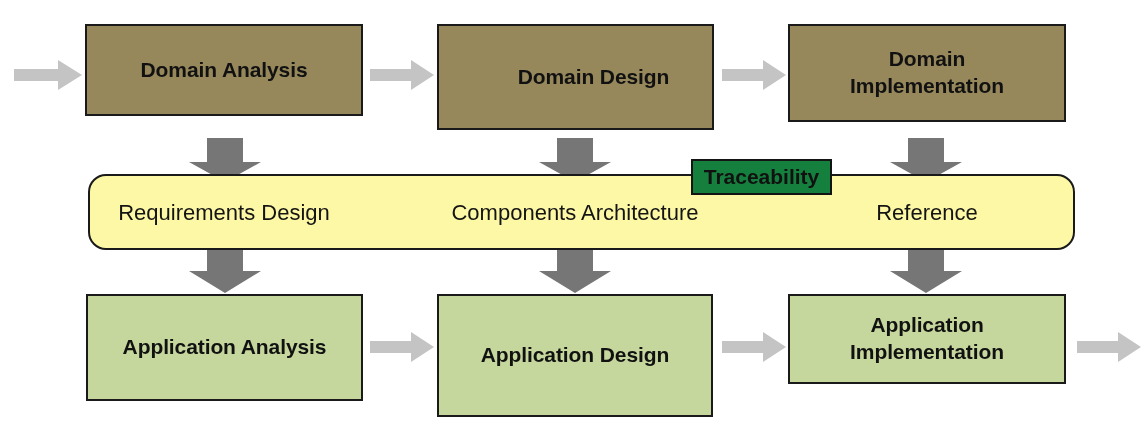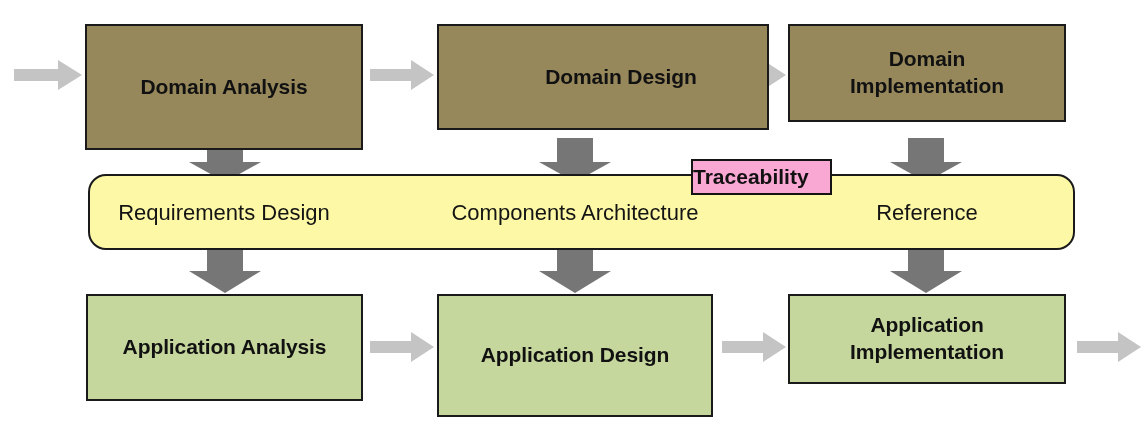--- a/index.html
+++ b/index.html
@@ -51,24 +51,24 @@
     color: #141414;
     font-weight: normal;
     white-space: nowrap;
   }
 
   
   #traceability-box {
     position: absolute;
     box-sizing: border-box;
     border: 2px solid #141414;
-    background: #f9a8d4;
+    background: #15803d;
     display: flex;
     align-items: center;
-    justify-content: flex-start;
+    justify-content: center;
     font-weight: bold;
     font-size: 21px;
     color: #111111;
     z-index: 5;
   }
 
   
   .arrow {
     position: absolute;
   }
@@ -144,25 +144,25 @@
       <polygon points="18,0 54,0 54,26 72,26 36,48 0,26 18,26" fill="#767676"></polygon>
     </svg>
   </div>
 
   <div class="arrow" style="left:890px; top:245px; width:72px; height:48px;">
     <svg width="72" height="48" viewBox="0 0 72 48">
       <polygon points="18,0 54,0 54,26 72,26 36,48 0,26 18,26" fill="#767676"></polygon>
     </svg>
   </div>
 
-  <div class="pbox domain" style="left:85px; top:24px; width:278px; height:126px;">
+  <div class="pbox domain" style="left:85px; top:24px; width:278px; height:92px;">
     <span>Domain Analysis</span>
   </div>
 
-  <div class="pbox domain" style="left:437px; top:24px; width:332px; height:106px;padding-left:36px;">
+  <div class="pbox domain" style="left:437px; top:24px; width:277px; height:106px;padding-left:36px;">
     <span>Domain Design</span>
   </div>
 
   <div class="pbox domain" style="left:788px; top:24px; width:278px; height:98px;">
     <span class="ml">Domain<br>Implementation</span>
   </div>
 
   <div id="artifact-band" style="left:88px; top:174px; width:987px; height:76px;">
   </div>
 

